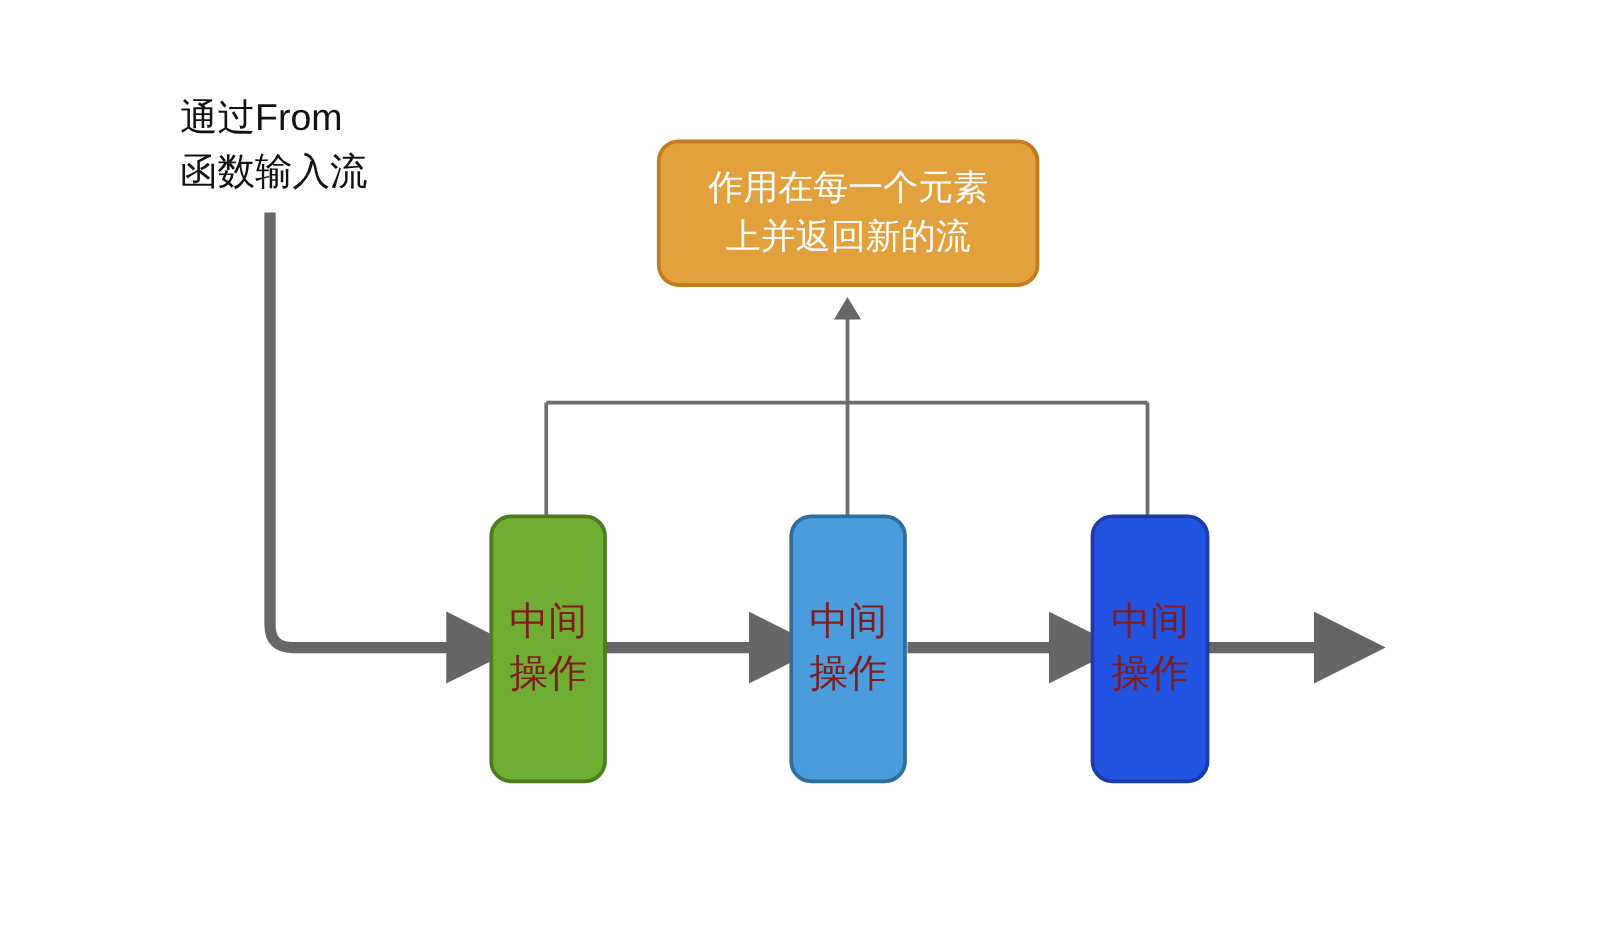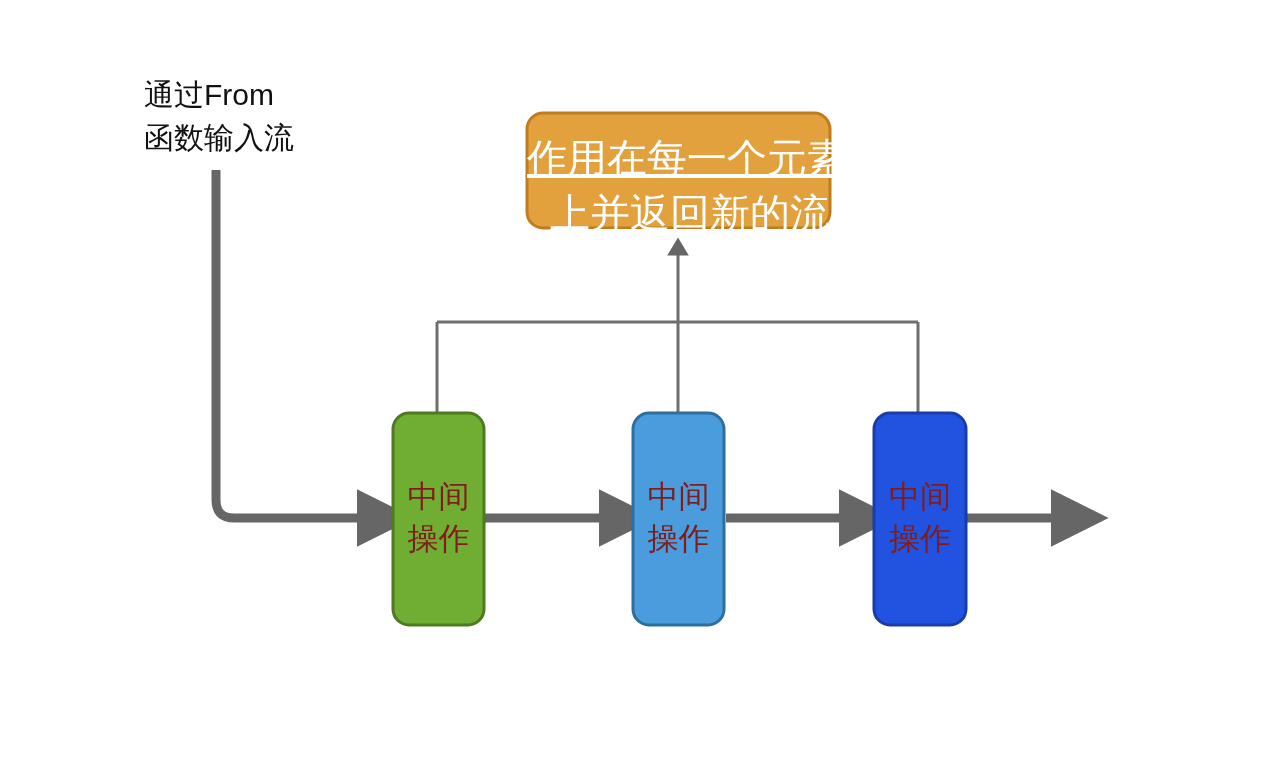--- a/index.html
+++ b/index.html
@@ -45,26 +45,25 @@
     font-size: 31px;
     line-height: 1.36;
     text-align: center;
     font-family: "Liberation Sans", "DejaVu Sans", sans-serif;
     white-space: pre;
     letter-spacing: 0px;
   }
   .callout-label {
     position: absolute;
     color: #ffffff;
-    font-size: 40px;
+    font-size: 28px;
     line-height: 1.38;
-    text-align: right;
+    text-align: center;
     font-family: "Liberation Sans", "DejaVu Sans", sans-serif;
     white-space: pre;
-    text-decoration: underline;
   }
   .source-label {
     position: absolute;
     color: #111111;
     font-size: 30px;
     line-height: 1.42;
     text-align: left;
     font-family: "Liberation Sans", "DejaVu Sans", sans-serif;
     white-space: pre;
   }

